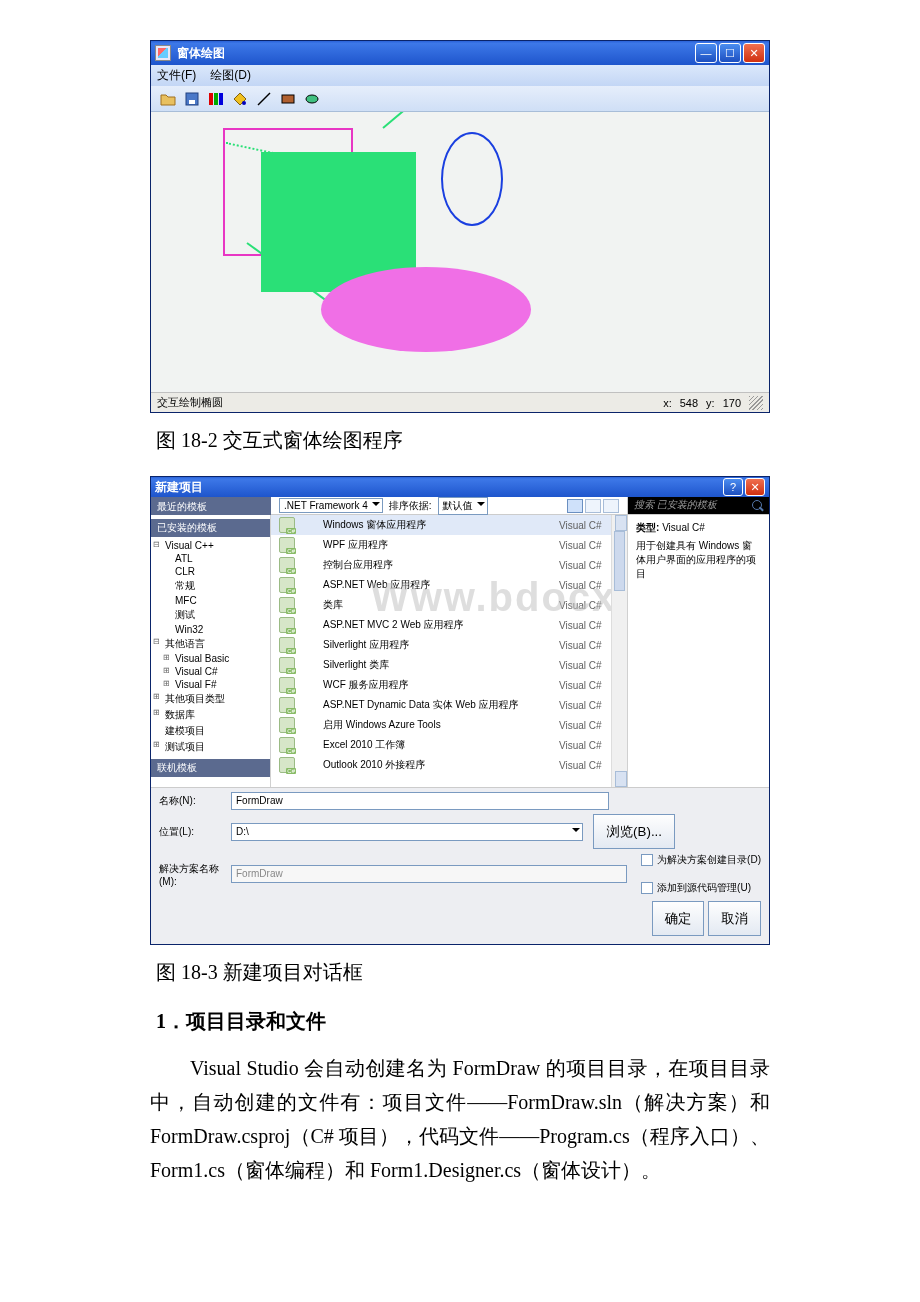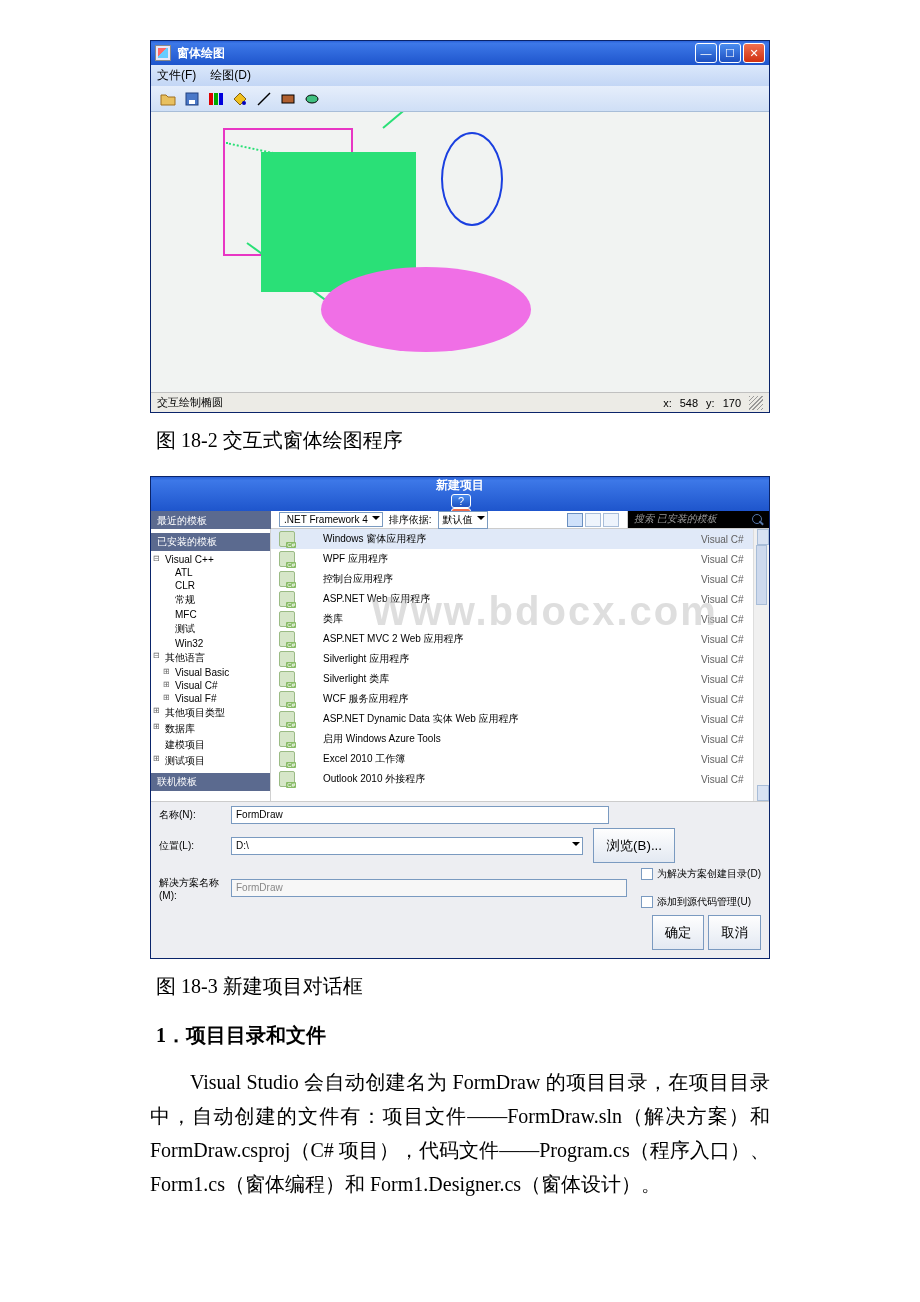--- a/index.html
+++ b/index.html
@@ -32,21 +32,21 @@
     
     .statusbar { background: #ecebe6; height: 20px; border-top: 1px solid #c0c0c0; display: flex; align-items: center; font-size: 11px; font-family: Tahoma, "SimSun", sans-serif; padding: 0 6px; }
     .statusbar .status-text { flex: 1; }
     .statusbar .coord { padding: 0 4px; }
     .statusbar .grip { width: 14px; height: 14px; margin-left: 4px; background: repeating-linear-gradient(135deg, #999 0 1px, transparent 1px 3px); }
     
     .caption { font-size: 20px; margin: 14px 0 22px 6px; font-family: "Times New Roman", "SimSun", serif; }
     
     
     .dialog { border: 1px solid #0a246a; margin-bottom: 14px; font-family: Tahoma, "SimSun", sans-serif; font-size: 10px; }
-    .dlg-title { background: linear-gradient(#2a62d8, #3d78e8 10%, #1e55cc); height: 34px; display: flex; align-items: center; padding: 0 4px; color: #fff; flex-direction: column; }
+    .dlg-title { background: linear-gradient(#2a62d8, #3d78e8 10%, #1e55cc); height: 20px; display: flex; align-items: center; padding: 0 4px; color: #fff; }
     .dlg-title-text { flex: 1; font-weight: bold; font-size: 12px; }
     .dlg-title .winbtn { width: 20px; height: 18px; }
     
     .dlg-toprow { display: flex; height: 18px; }
     .dlg-toprow .col-l { width: 120px; background: #5b6a8f; color: #fff; padding: 3px 6px; font-size: 10px; }
     .dlg-toprow .col-m { flex: 1; background: #fff; border-bottom: 1px solid #ccc; display: flex; align-items: center; padding: 0 8px; gap: 6px; }
     .dlg-toprow .col-r { width: 142px; background: #000000; border-left: 1px solid #ccc; border-bottom: 1px solid #ccc; display: flex; align-items: center; position: relative; }
     .dlg-toprow .fw, .dlg-toprow .sort { border: 1px solid #7a9ac0; padding: 1px 14px 1px 4px; background: #fff; position: relative; font-size: 10px; }
     .dlg-toprow .fw::after, .dlg-toprow .sort::after, .combo::after { content: ""; position: absolute; right: 2px; top: 50%; transform: translateY(-50%); border: 4px solid transparent; border-top-color: #000; }
     .viewtoggles { display: flex; gap: 2px; }
@@ -292,20 +292,24 @@
           <div class="tpl-row">
             <span class="tpl-icon"></span>
             <span class="tpl-name">Outlook 2010 外接程序</span>
             <span class="tpl-lang">Visual C#</span>
           </div>
         </div>
       <div class="scrollbar-v">
           <div class="scroll-thumb"></div>
         </div>
     </div>
+    <div class="info">
+      <div><span class="type-label">类型:</span> <span>Visual C#</span></div>
+      <div class="desc">用于创建具有 Windows 窗体用户界面的应用程序的项目</div>
+    </div>
   </div>
   <div class="dlg-bottom">
     <div class="frow">
       <span class="flabel">名称(N):</span>
       <span class="finput">FormDraw</span>
       <span style="width:146px"></span>
     </div>
     <div class="frow">
       <span class="flabel">位置(L):</span>
       <span class="finput combo">D:\</span>

